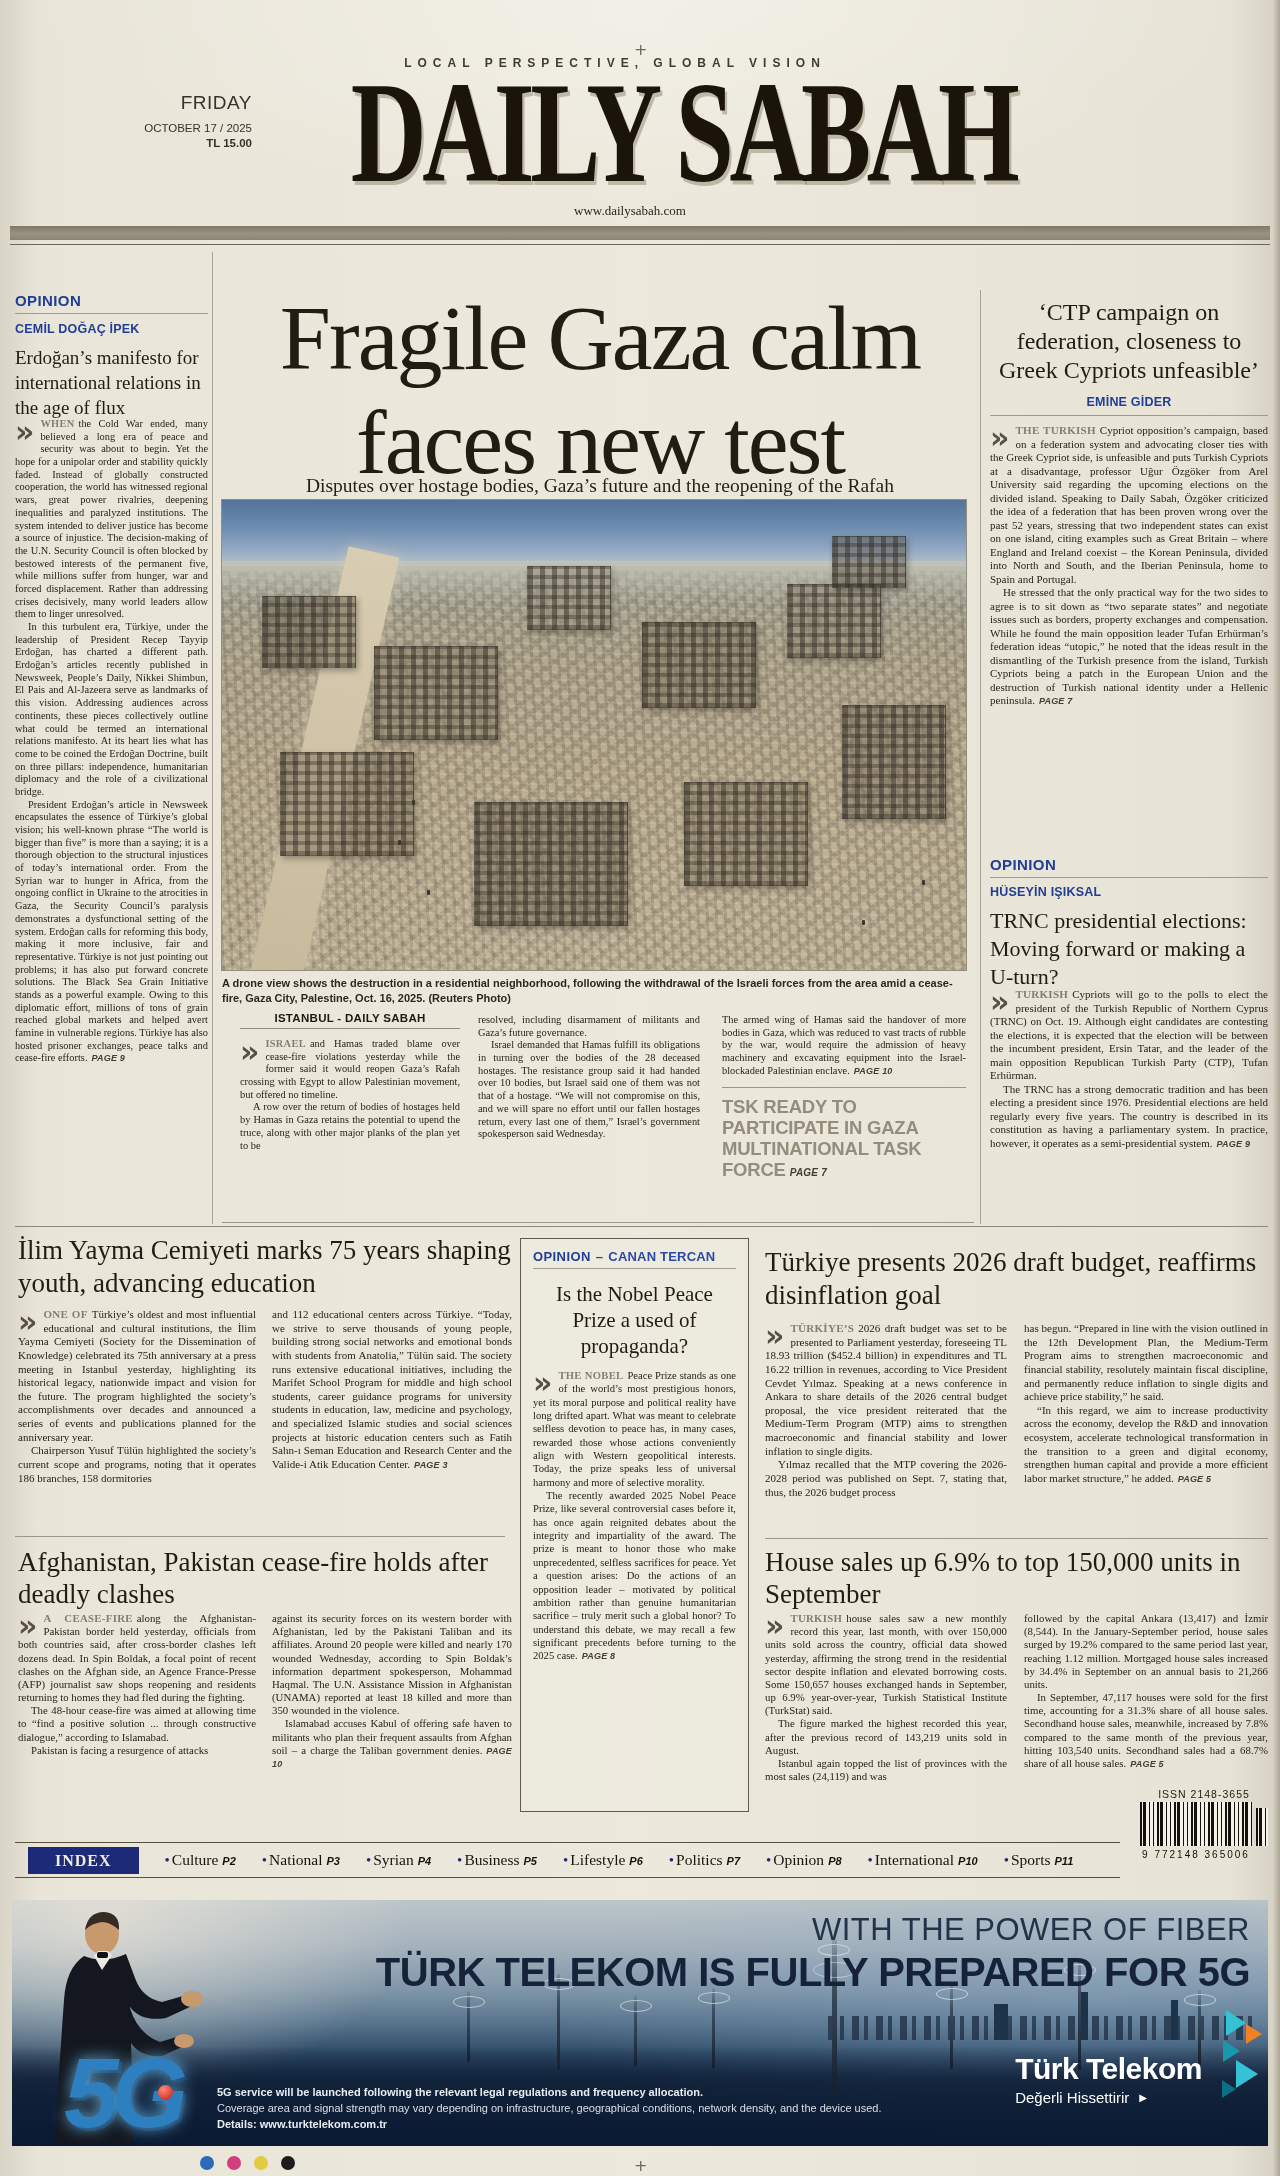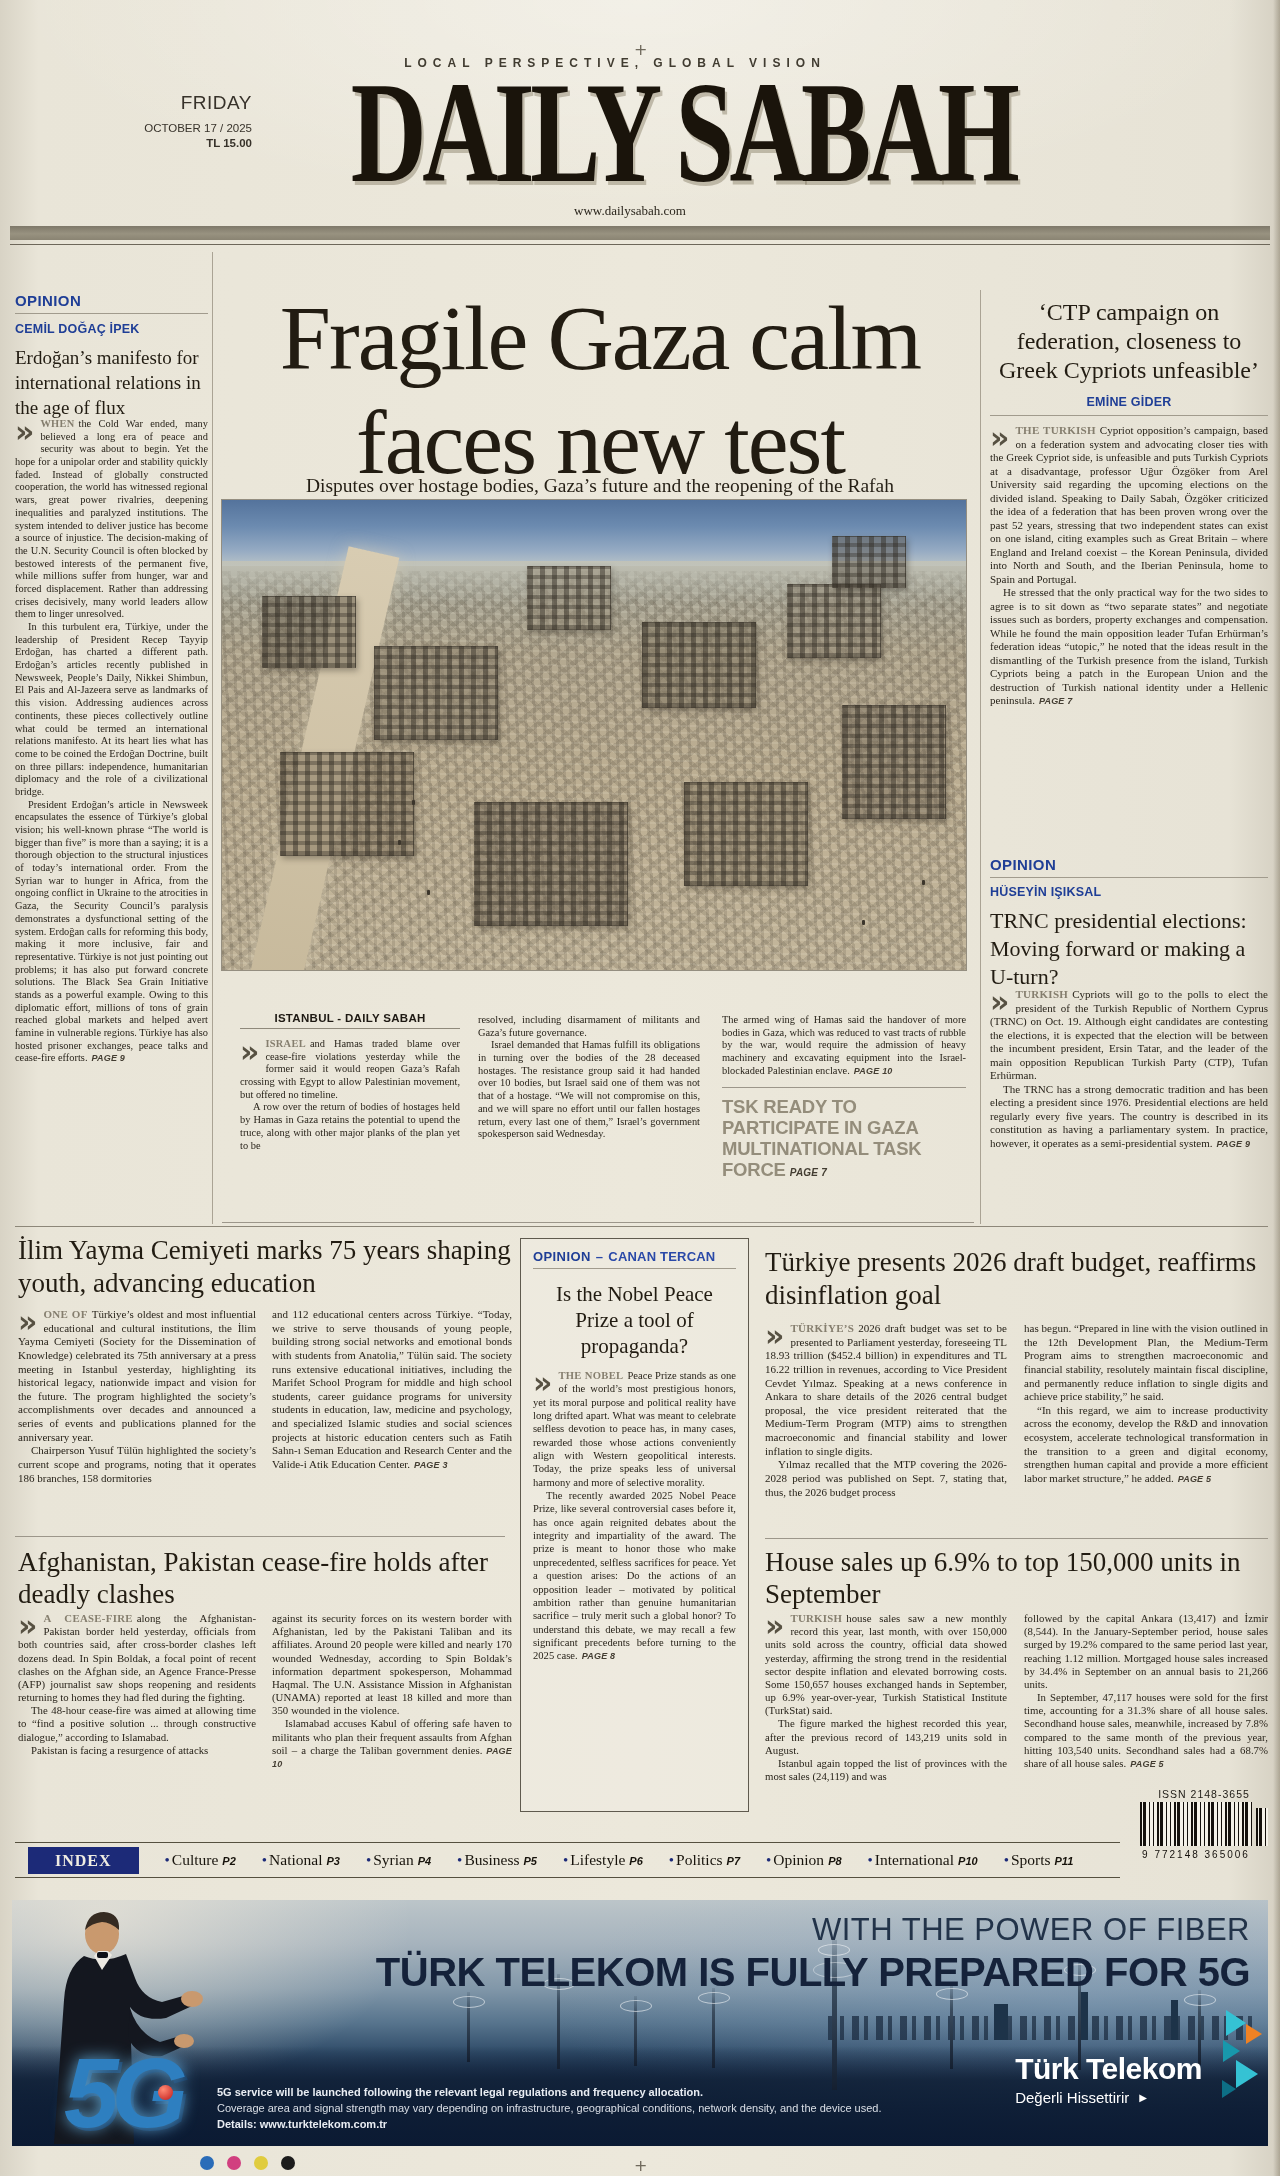--- a/index.html
+++ b/index.html
@@ -187,20 +187,21 @@
     <div class="blk" style="left:58px;top:252px;width:132px;height:102px;background-color:rgba(128,114,92,.5);"></div>
     <div class="blk" style="left:252px;top:302px;width:152px;height:122px;background-color:rgba(102,92,76,.45);"></div>
     <div class="blk" style="left:462px;top:282px;width:122px;height:102px;background-color:rgba(132,120,98,.5);"></div>
     <div class="blk" style="left:610px;top:36px;width:72px;height:50px;background-color:rgba(95,88,76,.5);"></div>
     <div class="dotp" style="left:190px;top:300px;"></div>
     <div class="dotp" style="left:176px;top:340px;"></div>
     <div class="dotp" style="left:205px;top:390px;"></div>
     <div class="dotp" style="left:640px;top:420px;"></div>
     <div class="dotp" style="left:700px;top:380px;"></div>
   </div>
+  <div class="abs caption" style="left:222px;top:976px;width:744px;">A drone view shows the destruction in a residential neighborhood, following the withdrawal of the Israeli forces from the area amid a cease-fire, Gaza City, Palestine, Oct. 16, 2025. (Reuters Photo)</div>
 
   <div class="abs" style="left:240px;top:1012px;width:220px;">
     <div class="dateline">ISTANBUL - DAILY SABAH</div>
     <div class="just hide-over" style="font-size:10.4px;line-height:1.22;height:158px;">
       <p class="bp np"><span class="chev">»</span><span class="lead">ISRAEL</span><span>and Hamas traded blame over cease-fire violations yesterday while the former said it would reopen Gaza’s Rafah crossing with Egypt to allow Palestinian movement, but offered no timeline.</span></p>
       <p class="bp"><span>A row over the return of bodies of hostages held by Hamas in Gaza retains the potential to upend the truce, along with other major planks of the plan yet to be</span></p>
     </div>
   </div>
   <div class="abs just hide-over" style="left:478px;top:1014px;width:222px;height:188px;font-size:10.4px;line-height:1.22;">
     <p class="bp np"><span>resolved, including disarmament of militants and Gaza’s future governance.</span></p>
@@ -244,21 +245,21 @@
     <p class="bp np"><span>and 112 educational centers across Türkiye. “Today, we strive to serve thousands of young people, building strong social networks and emotional bonds with students from Anatolia,” Tülün said. The society runs extensive educational initiatives, including the Marifet School Program for middle and high school students, career guidance programs for university students in education, law, medicine and psychology, and specialized Islamic studies and social sciences projects at historic education centers such as Fatih Sahn-ı Seman Education and Research Center and the Valide-i Atik Education Center.</span><span class="pageref">PAGE 3</span></p>
   </div>
 
   <div class="abs" style="left:520px;top:1238px;width:229px;height:574px;border:1px solid #5f5a4e;padding:10px 12px;box-sizing:border-box;background:rgba(255,255,255,.12);">
     <div style="display:flex;gap:5px;align-items:baseline;">
       <span class="sec-label" style="font-size:13px;">OPINION</span>
       <span class="sec-label" style="font-size:13px;color:#2a49a8;">–</span>
       <span class="author" style="font-size:13px;color:#2a49a8;">CANAN TERCAN</span>
     </div>
     <div class="sec-rule"></div>
-    <div class="h-serif center" style="font-size:21px;line-height:26px;margin-top:12px;">Is the Nobel Peace Prize a tool of propaganda?</div>
+    <div class="h-serif center" style="font-size:21px;line-height:26px;margin-top:12px;">Is the Nobel Peace Prize a used of propaganda?</div>
     <div class="just hide-over" style="font-size:10.6px;line-height:1.26;margin-top:10px;height:420px;">
       <p class="bp np"><span class="chev">»</span><span class="lead">THE NOBEL</span><span>Peace Prize stands as one of the world’s most prestigious honors, yet its moral purpose and political reality have long drifted apart. What was meant to celebrate selfless devotion to peace has, in many cases, rewarded those whose actions conveniently align with Western geopolitical interests. Today, the prize speaks less of universal harmony and more of selective morality.</span></p>
       <p class="bp"><span>The recently awarded 2025 Nobel Peace Prize, like several controversial cases before it, has once again reignited debates about the integrity and impartiality of the award. The prize is meant to honor those who make unprecedented, selfless sacrifices for peace. Yet a question arises: Do the actions of an opposition leader – motivated by political ambition rather than genuine humanitarian sacrifice – truly merit such a global honor? To understand this debate, we may recall a few significant precedents before turning to the 2025 case.</span><span class="pageref">PAGE 8</span></p>
     </div>
   </div>
 
   <div class="abs h-serif" style="left:765px;top:1246px;width:503px;font-size:27px;line-height:33px;">Türkiye presents 2026 draft budget, reaffirms disinflation goal</div>
   <div class="abs just hide-over" style="left:765px;top:1322px;width:242px;height:212px;font-size:11px;line-height:1.24;">
     <p class="bp np"><span class="chev">»</span><span class="lead">TÜRKİYE’S</span><span>2026 draft budget was set to be presented to Parliament yesterday, foreseeing TL 18.93 trillion ($452.4 billion) in expenditures and TL 16.22 trillion in revenues, according to Vice President Cevdet Yılmaz. Speaking at a news conference in Ankara to share details of the 2026 central budget proposal, the vice president reiterated that the Medium-Term Program (MTP) aims to strengthen macroeconomic and financial stability and lower inflation to single digits.</span></p>
     <p class="bp"><span>Yılmaz recalled that the MTP covering the 2026-2028 period was published on Sept. 7, stating that, thus, the 2026 budget process</span></p>

